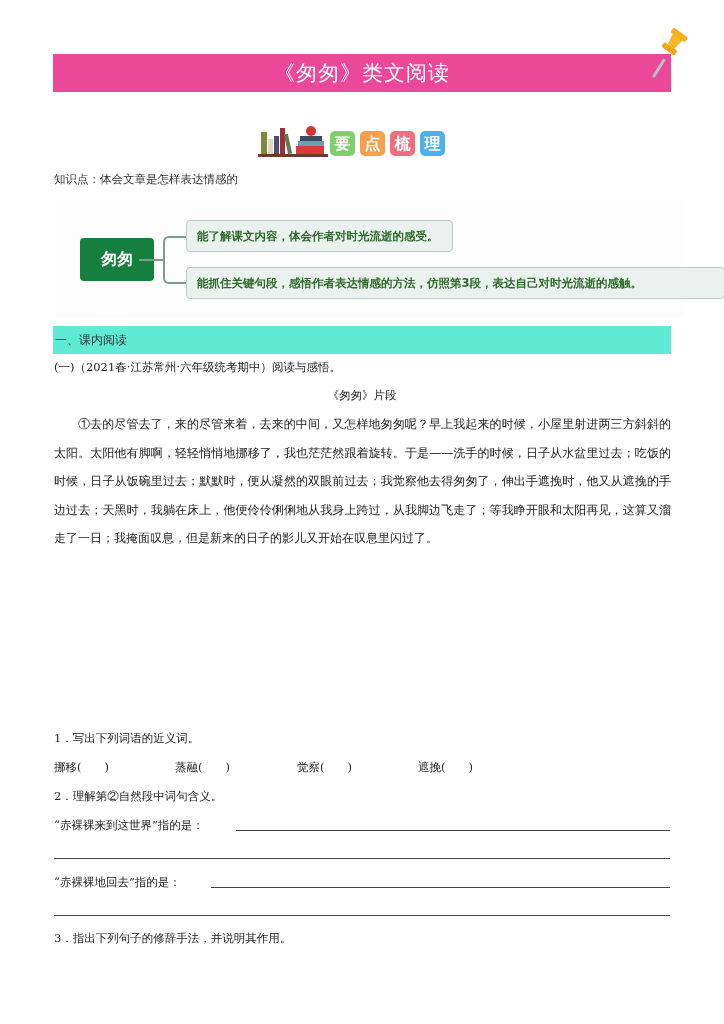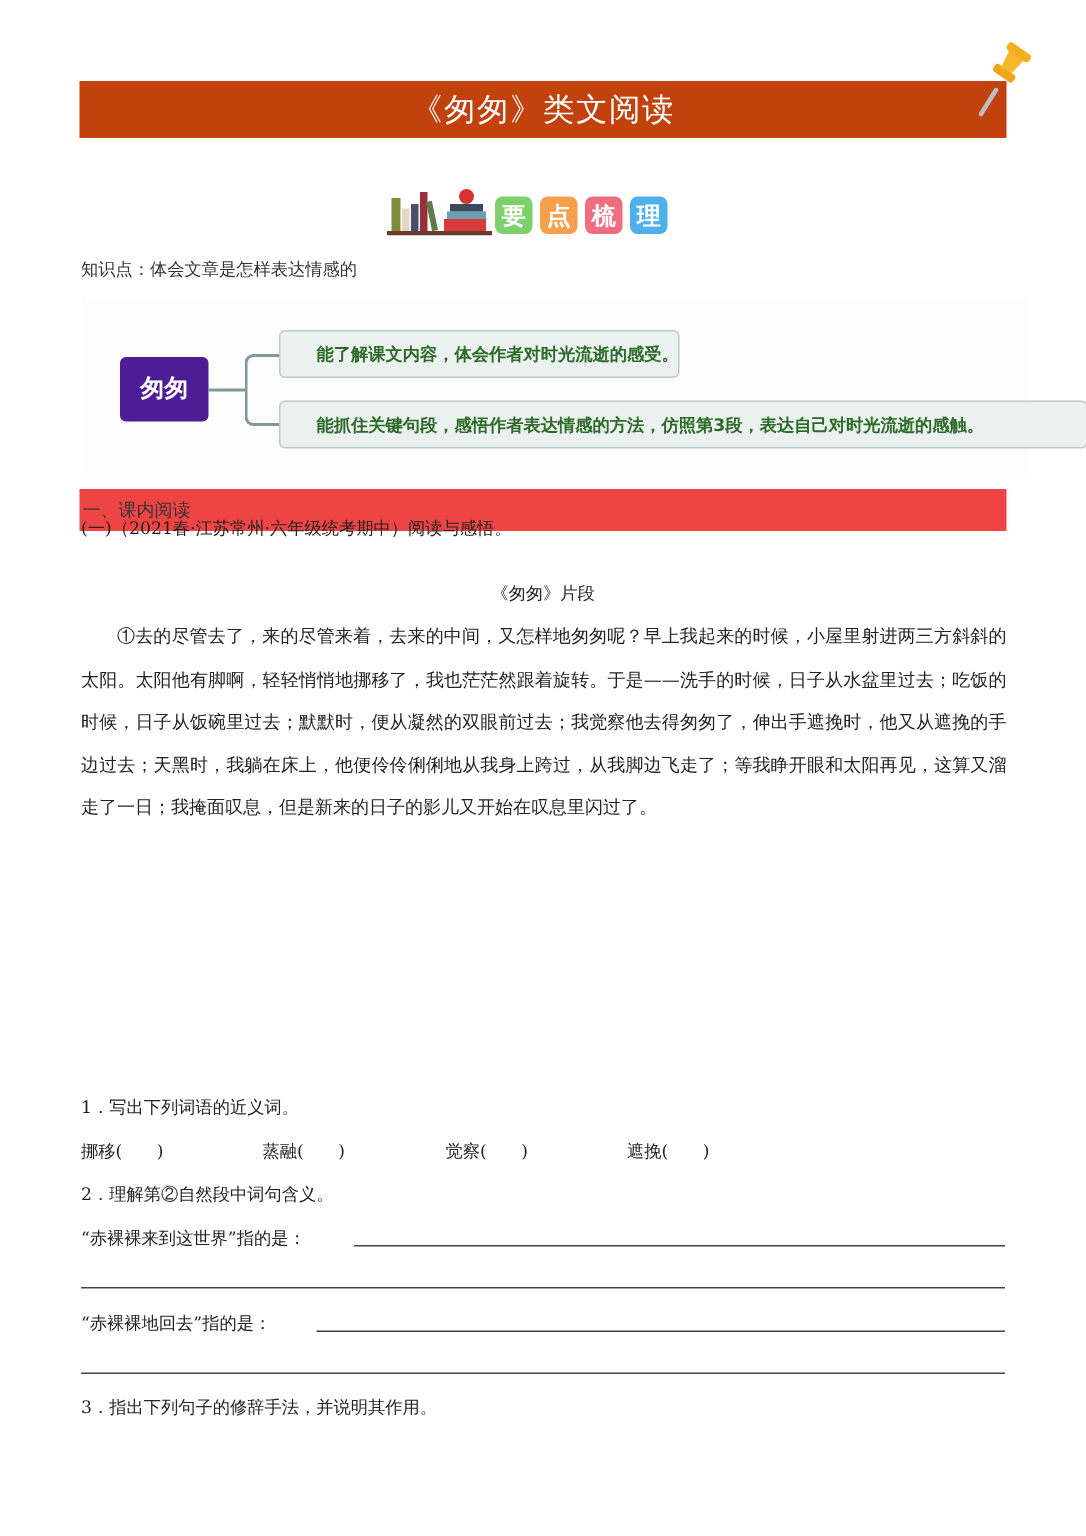--- a/index.html
+++ b/index.html
@@ -13,21 +13,21 @@
       position: relative;
       overflow: hidden;
       font-family: "DejaVu Serif", "Liberation Serif", serif;
       color: #222222;
     }
     .abs { position: absolute; }
 
     
     .title-banner {
       left: 53px; top: 54px; width: 618px; height: 38px;
-      background: #c2410c;
+      background: #ec4899;
       display: flex; align-items: center; justify-content: center;
     }
     .title-banner span {
       color: #ffffff;
       font-family: "DejaVu Sans", "Liberation Sans", sans-serif;
       font-size: 21px;
       letter-spacing: 1px;
     }
     .pushpin { left: 640px; top: 26px; width: 50px; height: 56px; }
 
@@ -44,45 +44,45 @@
     .knowledge-point {
       left: 54px; top: 172px; font-size: 11.5px; color: #333;
     }
 
     
     .mindmap-bg {
       left: 55px; top: 198px; width: 630px; height: 120px;
       background: #fdfdfd;
     }
     .mind-root {
-      left: 80px; top: 238px; width: 59px; height: 43px;
-      background: #4c1d95; border-radius: 4px;
+      left: 80px; top: 238px; width: 74px; height: 43px;
+      background: #15803d; border-radius: 4px;
       color: #fff; font-weight: bold;
       font-family: "DejaVu Sans", "Liberation Sans", sans-serif;
       font-size: 16px; display: flex; align-items: center; justify-content: center;
     }
     .mind-line { background: #7e9a94; }
     .mind-branch {
       background: #eaf1ee; border: 1px solid #b9cbc5; border-radius: 4px;
       color: #2e6b2a; font-weight: bold;
       font-family: "DejaVu Sans", "Liberation Sans", sans-serif;
       font-size: 11.5px;
-      display: flex; align-items: center; padding-left: 24px; box-sizing: border-box;
+      display: flex; align-items: center; padding-left: 10px; box-sizing: border-box;
       white-space: nowrap;
     }
 
     
     .section-bar {
       left: 53px; top: 326px; width: 618px; height: 28px;
-      background: #ef4444;
+      background: #5eead4;
       font-size: 12px; color: #333;
       display: flex; align-items: center; padding-left: 2px; box-sizing: border-box;
     }
 
-    .source-line { left: 54px; top: 345px; font-size: 11.5px; color: #222; }
+    .source-line { left: 54px; top: 360px; font-size: 11.5px; color: #222; }
     .passage-title { left: 0; width: 724px; top: 388px; text-align: center; font-size: 11.5px; }
 
     .passage {
       left: 54px; top: 410px; width: 617px;
       font-size: 12px; line-height: 28.5px; color: #222;
       text-align: justify;
     }
     .passage p { margin: 0; text-indent: 24px; }
 
     .q { font-size: 11.5px; color: #222; }

